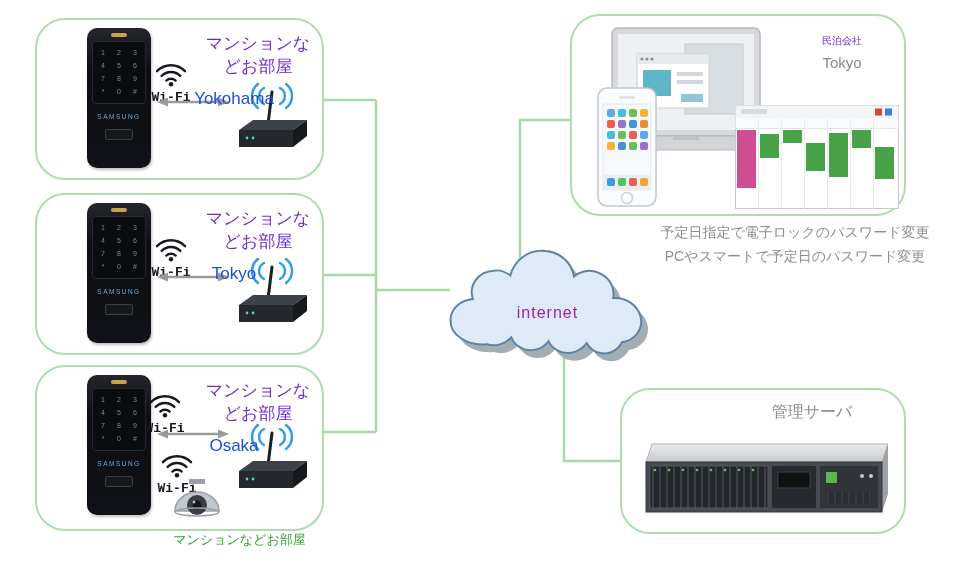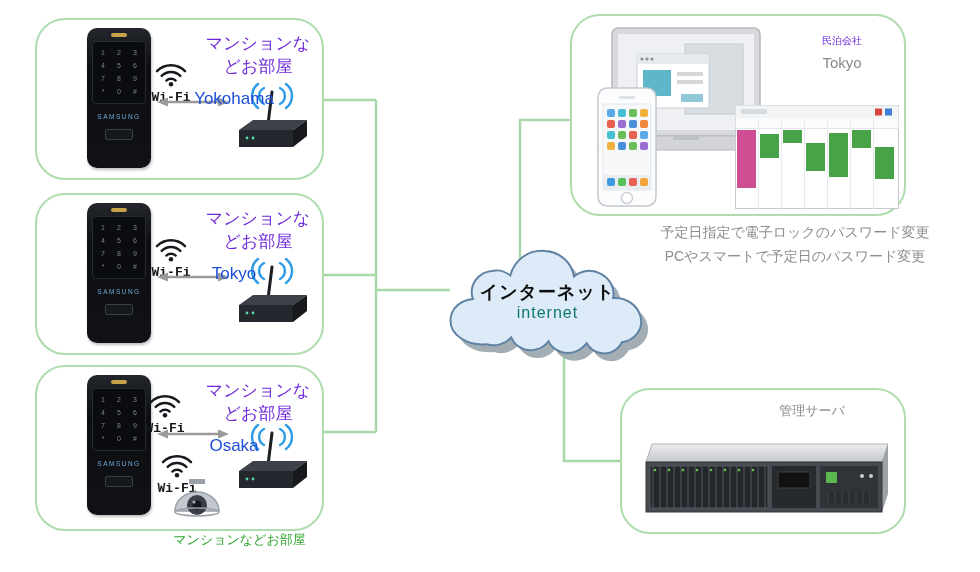--- a/index.html
+++ b/index.html
@@ -57,33 +57,33 @@
 
   .note-green{position:absolute;left:142px;top:531px;width:195px;text-align:center;
     font-size:13px;color:#2fa52f;}
 
   
   .cloud{position:absolute;left:425px;top:238px;width:245px;height:130px;}
   .cloud svg{position:absolute;left:0;top:0;width:100%;height:100%;}
   .cloud-title{position:absolute;left:0;top:42px;width:100%;text-align:center;
     font-size:18px;font-weight:bold;color:#0d0d0d;letter-spacing:1px;}
   .cloud-sub{position:absolute;left:0;top:66px;width:100%;text-align:center;
-    font-size:16px;color:#0f766e;letter-spacing:1px;}
+    font-size:16px;color:#a21caf;letter-spacing:1px;}
 
   
   .company-box{left:570px;top:14px;width:332px;height:198px;}
   .company-label{position:absolute;right:10px;top:18px;width:104px;text-align:center;}
   .company-name{font-size:10px;color:#6d28d9;}
   .company-city{font-size:15px;color:#8a8a8a;margin-top:6px;}
   .desc-line{position:absolute;width:340px;text-align:center;font-size:14px;color:#8e8e8e;}
 
   
   .server-box{left:620px;top:388px;width:282px;height:142px;}
   .server-label{position:absolute;left:120px;top:12px;width:140px;text-align:center;
-    font-size:13px;color:#8a8a8a;}
+    font-size:16px;color:#8a8a8a;}
   .abs{position:absolute;}
 </style>
 </head>
 <body>
 
 <div class="canvas">
 
   <svg class="connectors">
     <path d="M322 100 H376 M322 275 H376 M322 432 H376 M376 100 V432 M376 290 H450 M520 262 V120 H572 M564 336 V461 H622" stroke="#a9d8a9" stroke-width="2.5" fill="none"></path>
   </svg>
@@ -264,21 +264,20 @@
   <div class="note-green">マンションなどお部屋</div>
 
   <div class="cloud">
     <svg viewBox="0 0 250 132">
       <defs>
         <path id="cloudpath" d="M63 108 C 42 110 26 98 26 84 C 26 72 36 63 49 62 C 44 48 54 34 70 33 C 76 32 82 34 87 38 C 91 22 106 11 123 13 C 138 14 150 25 152 39 C 159 33 170 31 179 36 C 189 41 194 51 192 61 C 205 60 217 68 220 80 C 223 93 214 104 201 106 C 197 114 188 119 179 117 C 173 116 168 112 165 107 C 159 115 149 119 139 116 C 133 114 128 110 126 105 C 120 113 110 116 101 113 C 95 111 90 106 88 101 C 82 108 72 111 63 108 Z"></path>
       </defs>
       <use href="#cloudpath" x="7" y="8" fill="#a3adb4"></use>
       <use href="#cloudpath" fill="#dcebf7" stroke="#5f82a3" stroke-width="2"></use>
     </svg>
-    <div class="cloud-title">インターネット</div>
     <div class="cloud-sub">internet</div>
   </div>
 
   <div class="gbox company-box">
     <svg class="abs" style="left:25px;top:8px;" width="178" height="136" viewBox="0 0 178 136">
       <rect x="15" y="4" width="148" height="108" rx="6" fill="#d7d9dc" stroke="#b5b8bc" stroke-width="1.5"></rect>
       <rect x="21" y="10" width="136" height="96" fill="#eef0f3"></rect>
       <rect x="88" y="20" width="58" height="70" fill="#d7dde1" stroke="#c3c9cd"></rect>
       <rect x="40" y="30" width="72" height="54" fill="#ffffff" stroke="#c8cdd1"></rect>
       <rect x="40" y="30" width="72" height="10" fill="#e7eaec"></rect>

